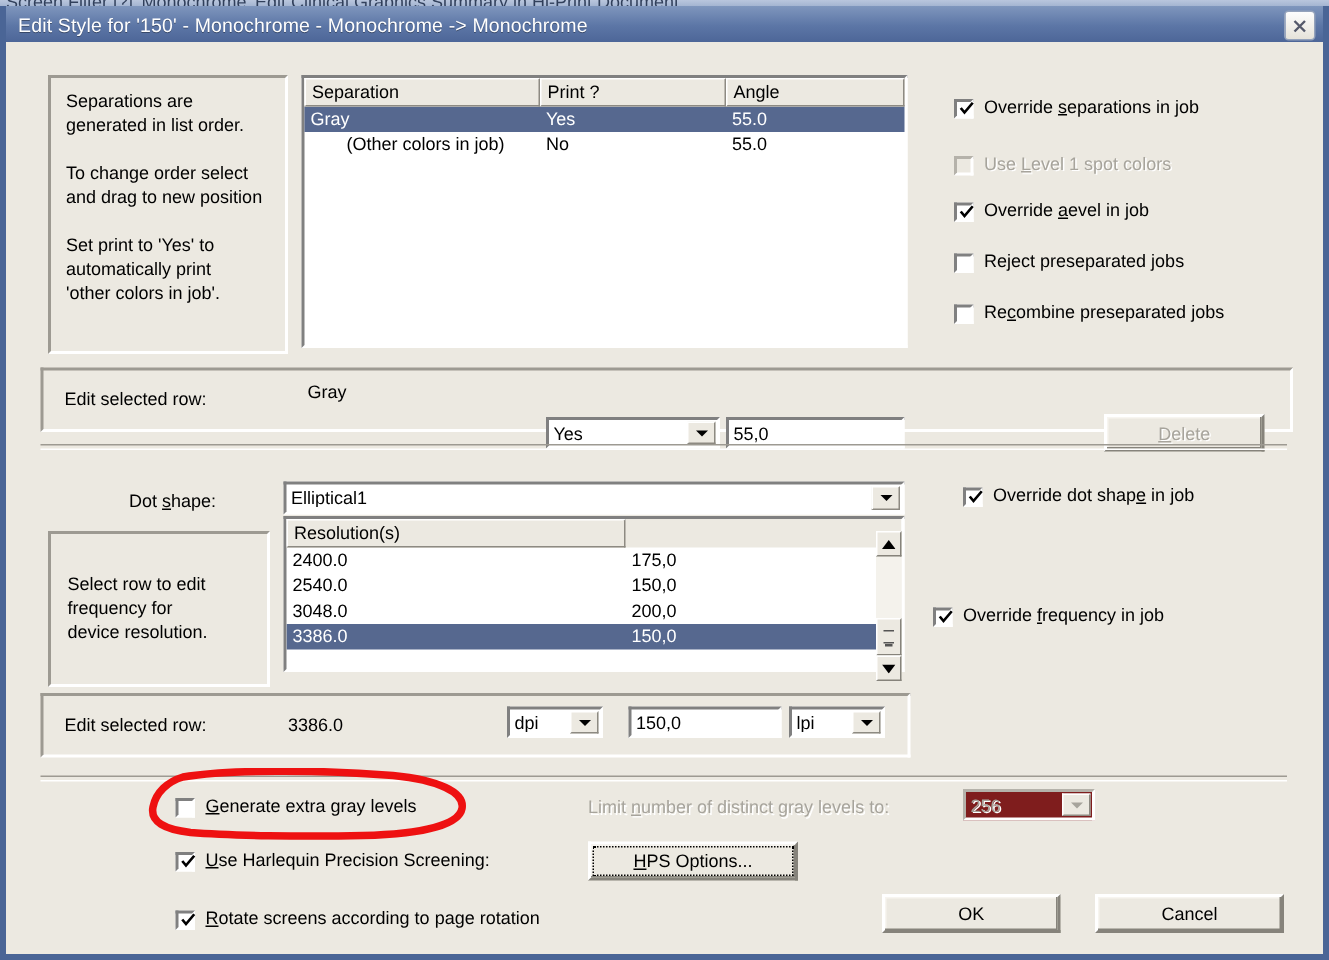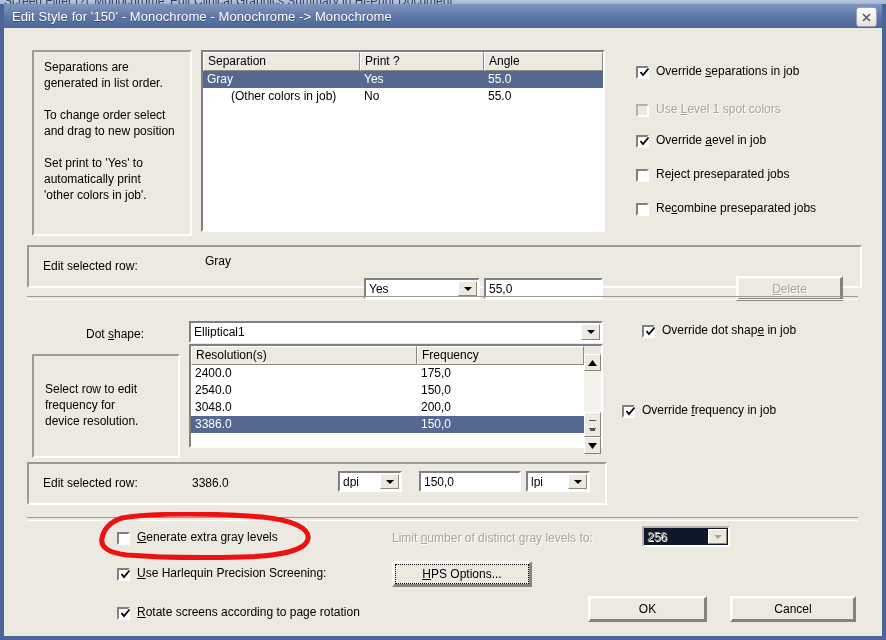--- a/index.html
+++ b/index.html
@@ -111,21 +111,21 @@
     border:2px solid;border-color:#808080 #ffffff #ffffff #808080;
     display:flex;align-items:center;cursor:pointer;
   }
   .combo .val{padding-left:3px;flex:1;white-space:nowrap;overflow:hidden;line-height:1;}
   .combo .arrow{
     width:17px;align-self:stretch;margin:1px 1px 1px 0;
     background:#ece9e1;
     border:1px solid;border-color:#ffffff #8d8a82 #8d8a82 #ffffff;
     display:flex;align-items:center;justify-content:center;
   }
-  .combo.disabled{background:#0f172a;border-color:#b5b2aa #ffffff #ffffff #b5b2aa;}
+  .combo.disabled{background:#7f1d1d;border-color:#b5b2aa #ffffff #ffffff #b5b2aa;}
   .combo.disabled .val{color:#a7a49c;text-shadow:1px 1px 0 #fff;}
   .tri{width:0;height:0;border-left:4px solid transparent;border-right:4px solid transparent;border-top:4px solid #000;}
   .tri.dis{border-top-color:#a7a49c;}
 
   
   .txtin{
     position:absolute;box-sizing:border-box;background:#fff;
     border:2px solid;border-color:#808080 #ffffff #ffffff #808080;
     display:flex;align-items:center;padding-left:3px;
     font-family:"Liberation Sans", sans-serif;font-size:12px;
@@ -311,21 +311,20 @@
 
       <div class="group" style="left:28px;top:326px;width:144px;height:100px;">
         <div class="lbl" style="left:11px;top:26px;">Select row to edit</div>
         <div class="lbl" style="left:11px;top:42px;">frequency for</div>
         <div class="lbl" style="left:11px;top:58px;">device resolution.</div>
       </div>
 
       <div class="sunken tbl" style="left:185px;top:316px;width:414px;height:104px;overflow:hidden;">
         <div class="head">
           <div class="th" style="width:226px;">Resolution(s)</div>
-          <div class="th" style="width:167px;">Frequency</div>
         </div>
         <div class="row">
           <div class="td" style="width:226px;">2400.0</div>
           <div class="td" style="width:167px;">175,0</div>
         </div>
         <div class="row">
           <div class="td" style="width:226px;">2540.0</div>
           <div class="td" style="width:167px;">150,0</div>
         </div>
         <div class="row">

